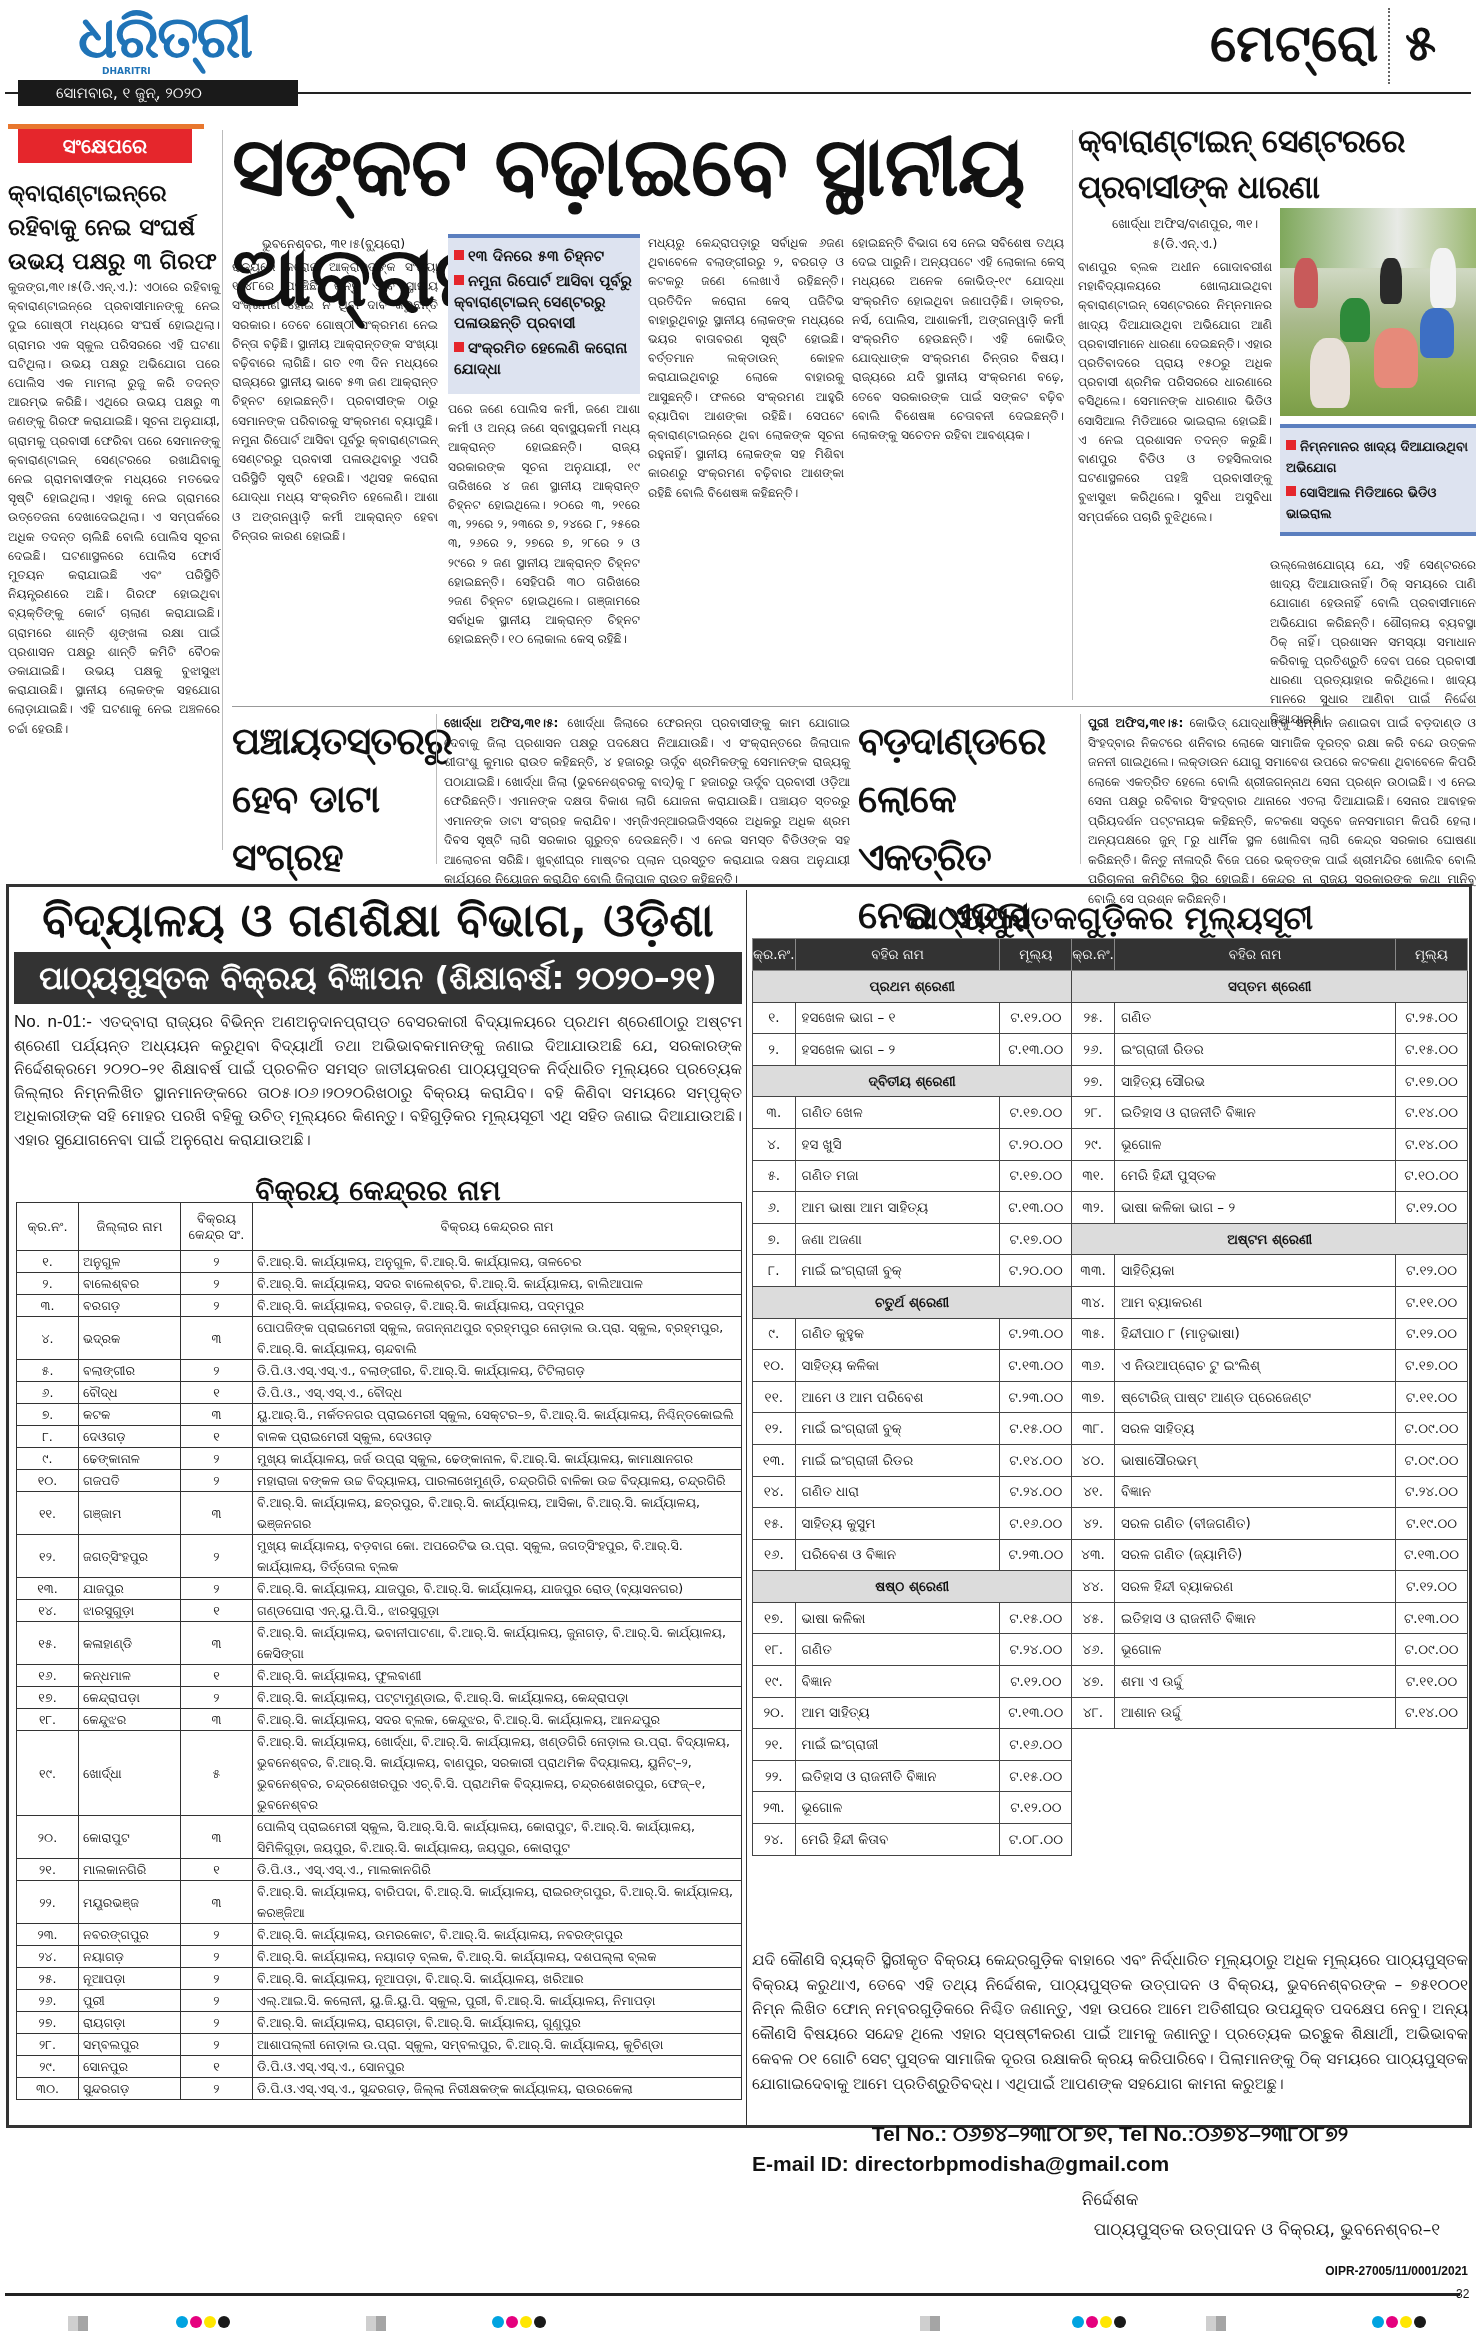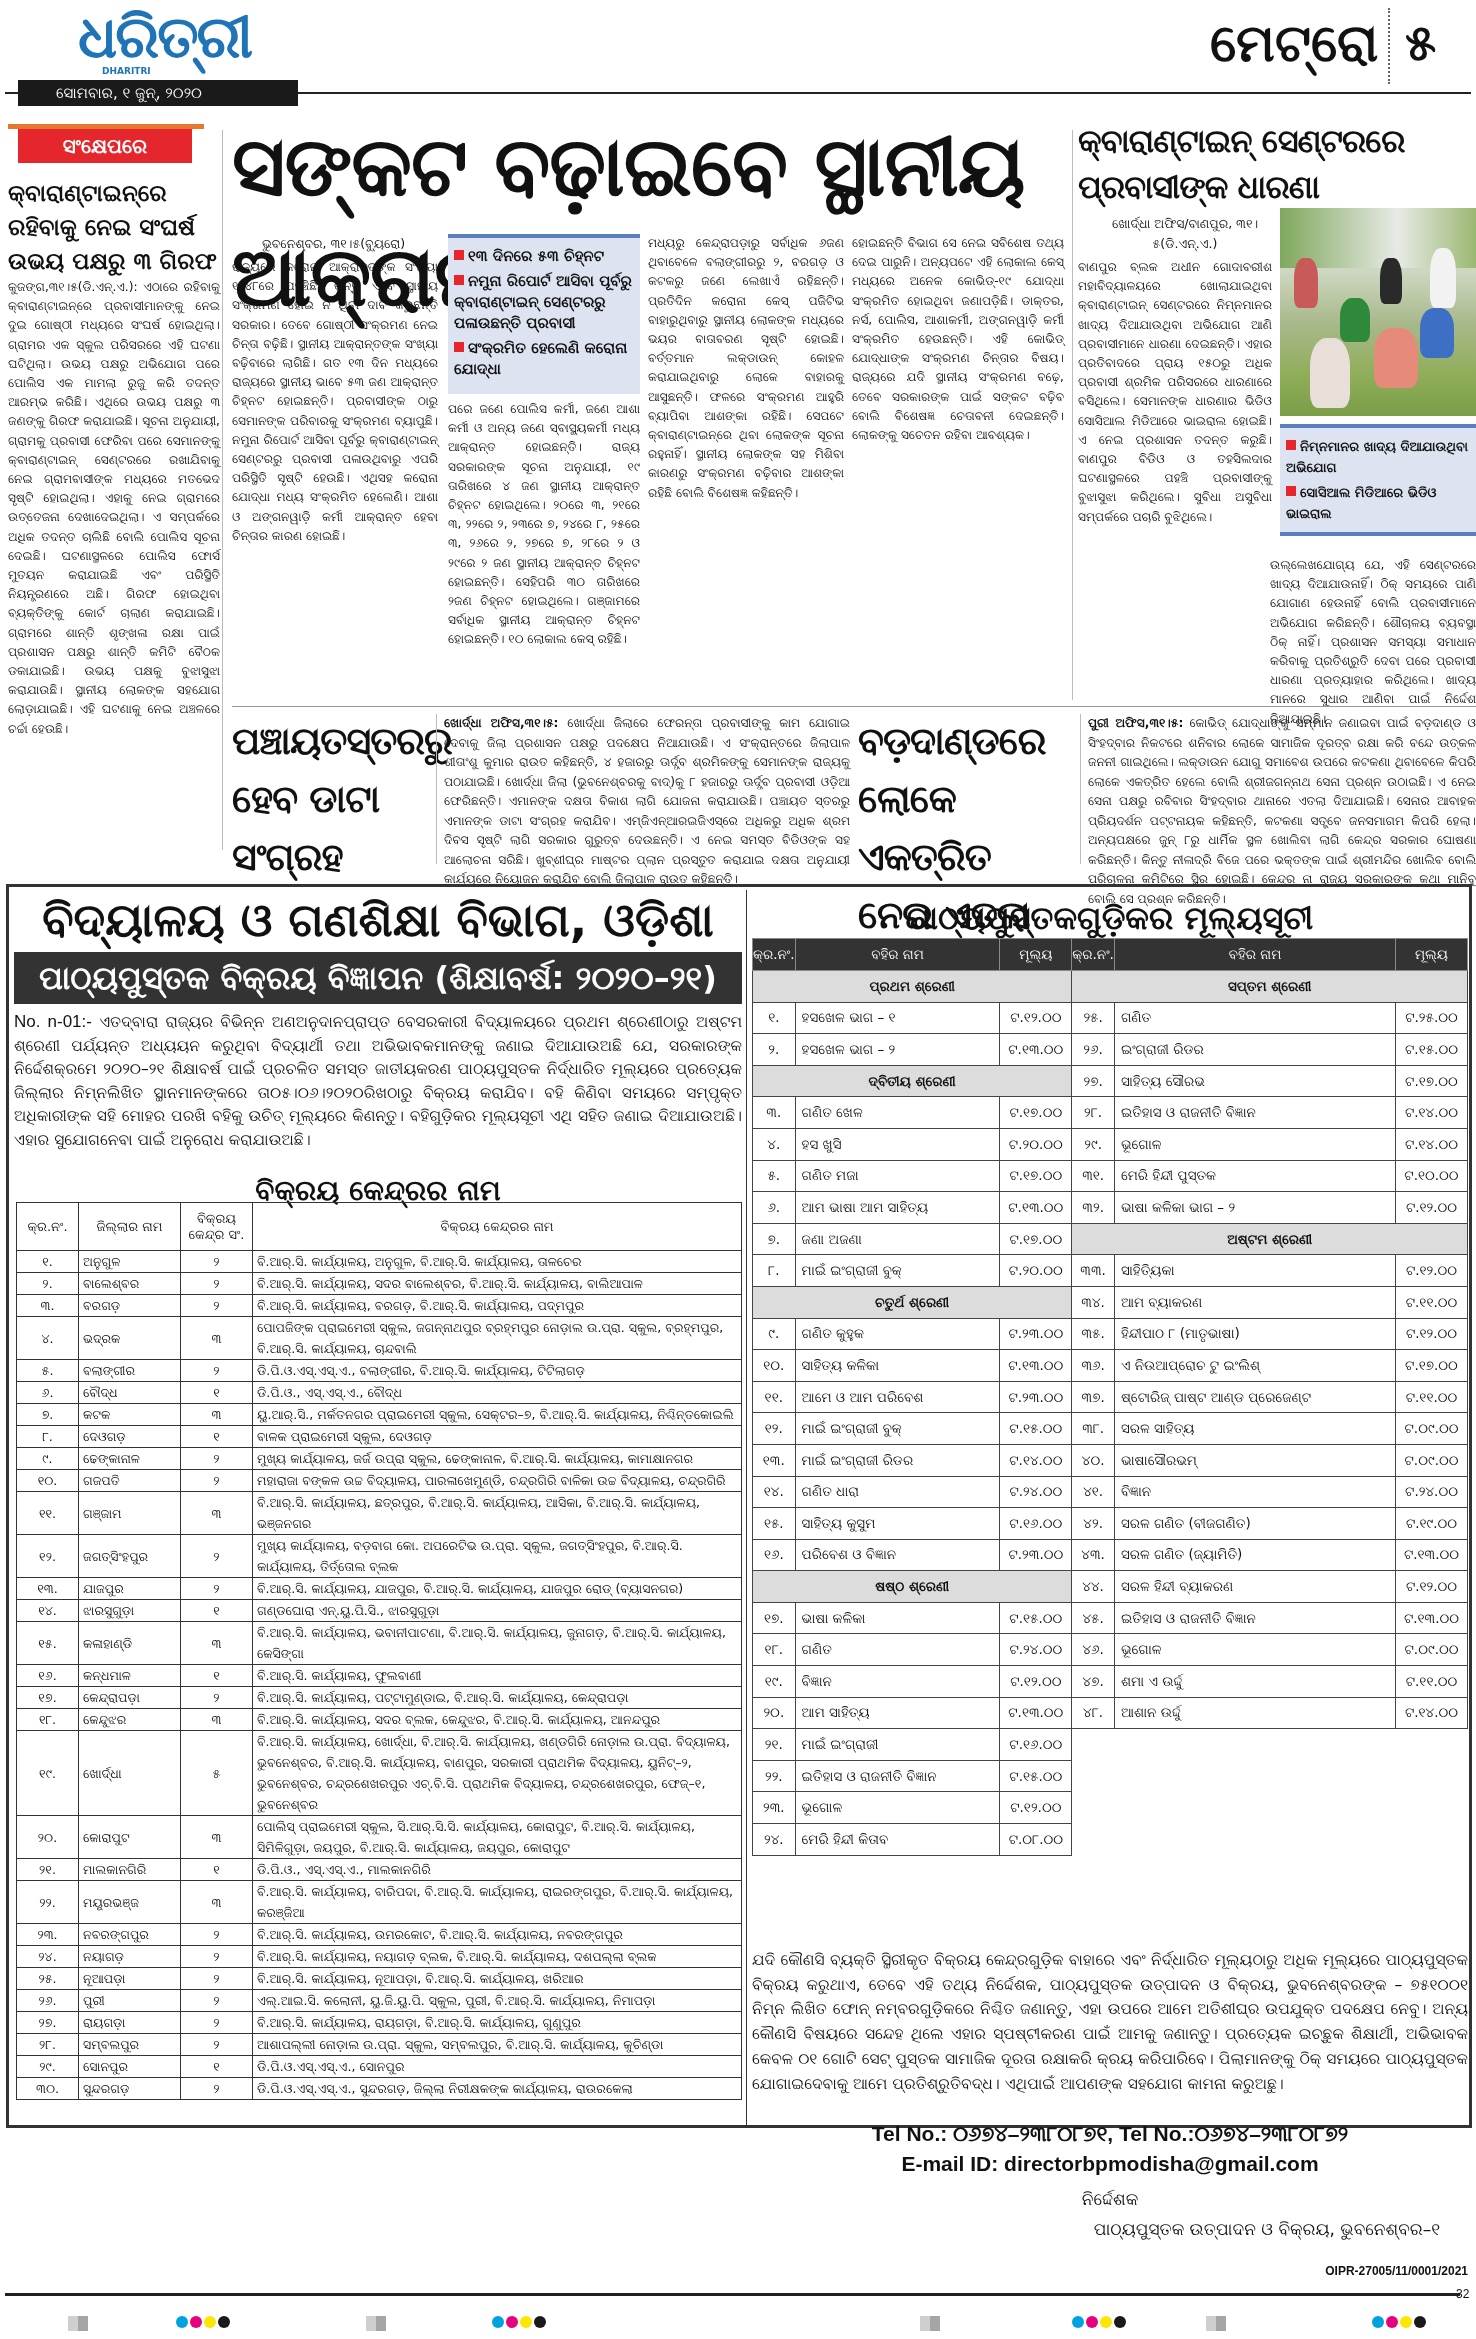--- a/index.html
+++ b/index.html
@@ -63,21 +63,21 @@
   .prices { position: absolute; left: 752px; top: 938px; width: 716px; font-size: 13.5px; }
   .prices th { background: #333; color: #fff; font-weight: normal; height: 32px; border: 1px solid #888; }
   .prices td { border: 1px solid #444; height: 31.6px; padding: 0 6px; }
   .prices td.sec { background: #dcdcdc; text-align: center; font-weight: bold; }
   .prices td.no { text-align: center; width: 40px; }
   .prices td.pr { text-align: center; width: 72px; }
   .prices td.blank { border: none; }
 
   .footnote { left: 752px; top: 1948px; width: 716px; font-size: 15.5px; line-height: 24.7px; text-align: justify; }
   .tel { left: 752px; top: 2120px; width: 716px; font-family: "Liberation Sans", sans-serif; font-size: 21px; font-weight: bold; line-height: 28px; text-align: center; }
-  .email { left: 752px; top: 2150px; width: 716px; font-family: "Liberation Sans", sans-serif; font-size: 21px; font-weight: bold; line-height: 28px; text-align: center; }
+  .email { left: 752px; top: 2150px; width: 716px; font-family: "Liberation Sans", sans-serif; font-size: 21px; font-weight: bold; line-height: 28px; }
   .signer { left: 1000px; top: 2186px; width: 220px; text-align: center; font-size: 17px; line-height: 26px; }
   .signer-org { left: 880px; top: 2216px; width: 560px; text-align: right; font-size: 17px; line-height: 26px; }
   .oipr { left: 1150px; top: 2264px; width: 318px; text-align: right; font-family: "Liberation Sans", sans-serif; font-size: 12px; font-weight: bold; }
 
   .bottom-rule { left: 5px; top: 2293px; width: 1455px; height: 3px; background: #222; }
   .folio { left: 1456px; top: 2287px; font-family: "Liberation Sans", sans-serif; font-size: 12px; }
   .reg { position: absolute; top: 2316px; display: flex; gap: 2px; }
   .dot { width: 12px; height: 12px; border-radius: 50%; }
   .grey { position: absolute; top: 2316px; width: 20px; height: 15px; background: linear-gradient(90deg,#cfcfcf 50%,#a5a5a5 50%); }
 </style>

